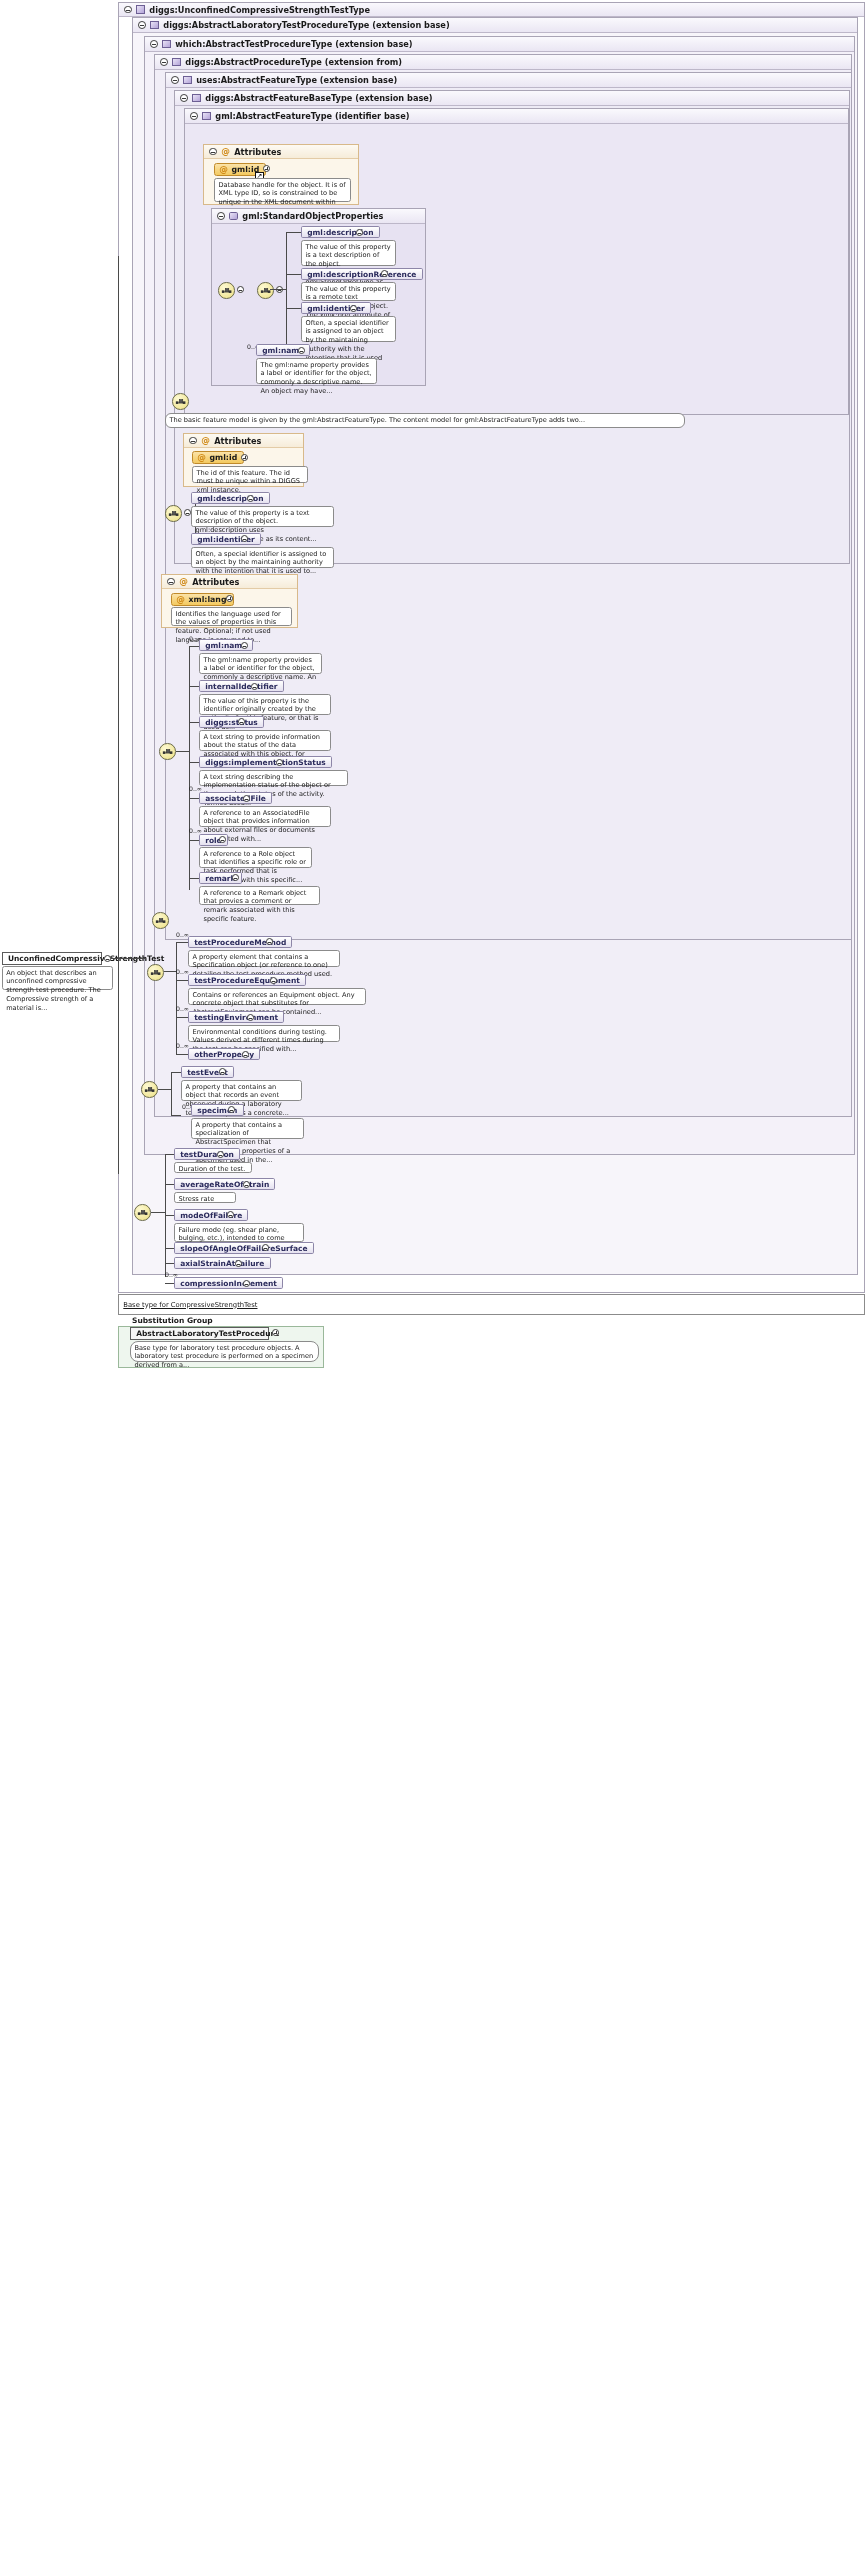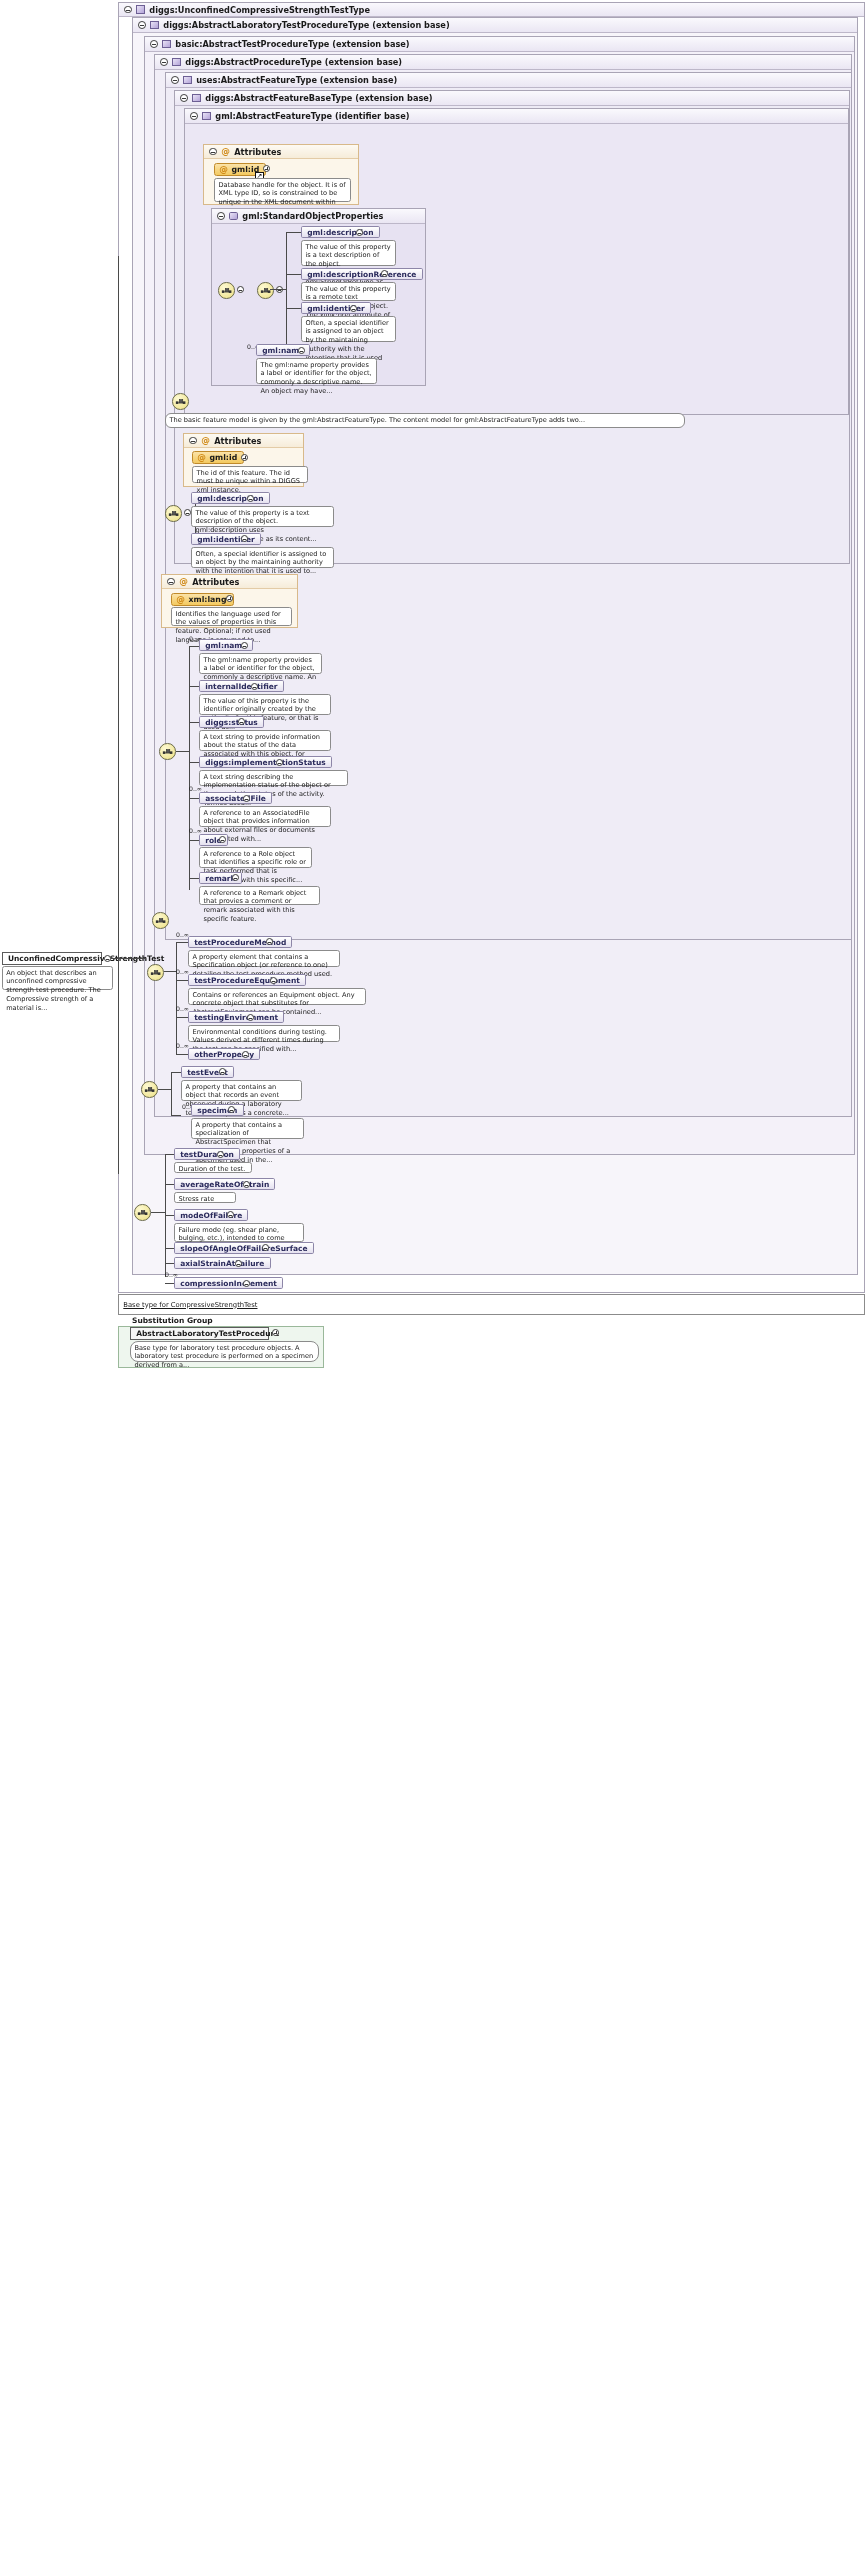--- a/index.html
+++ b/index.html
@@ -230,29 +230,29 @@
       <span class="toggle"></span>
       <span class="ctglyph"></span>
       <span class="lbl">diggs:AbstractLaboratoryTestProcedureType (extension base)</span>
     </div>
   </div>
 
   <div class="frame lvl2" style="left:144px; top:36px; width:711px; height:1119px;">
     <div class="frame-head">
       <span class="toggle"></span>
       <span class="ctglyph"></span>
-      <span class="lbl">basic:AbstractTestProcedureType (extension base)</span>
+      <span class="lbl">which:AbstractTestProcedureType (extension base)</span>
     </div>
   </div>
 
   <div class="frame lvl3" style="left:154px; top:54px; width:698px; height:1063px;">
     <div class="frame-head">
       <span class="toggle"></span>
       <span class="ctglyph"></span>
-      <span class="lbl">diggs:AbstractProcedureType (extension base)</span>
+      <span class="lbl">diggs:AbstractProcedureType (extension from)</span>
     </div>
   </div>
 
   <div class="frame lvl4" style="left:165px; top:72px; width:687px; height:868px;">
     <div class="frame-head">
       <span class="toggle"></span>
       <span class="ctglyph"></span>
       <span class="lbl">uses:AbstractFeatureType (extension base)</span>
     </div>
   </div>

